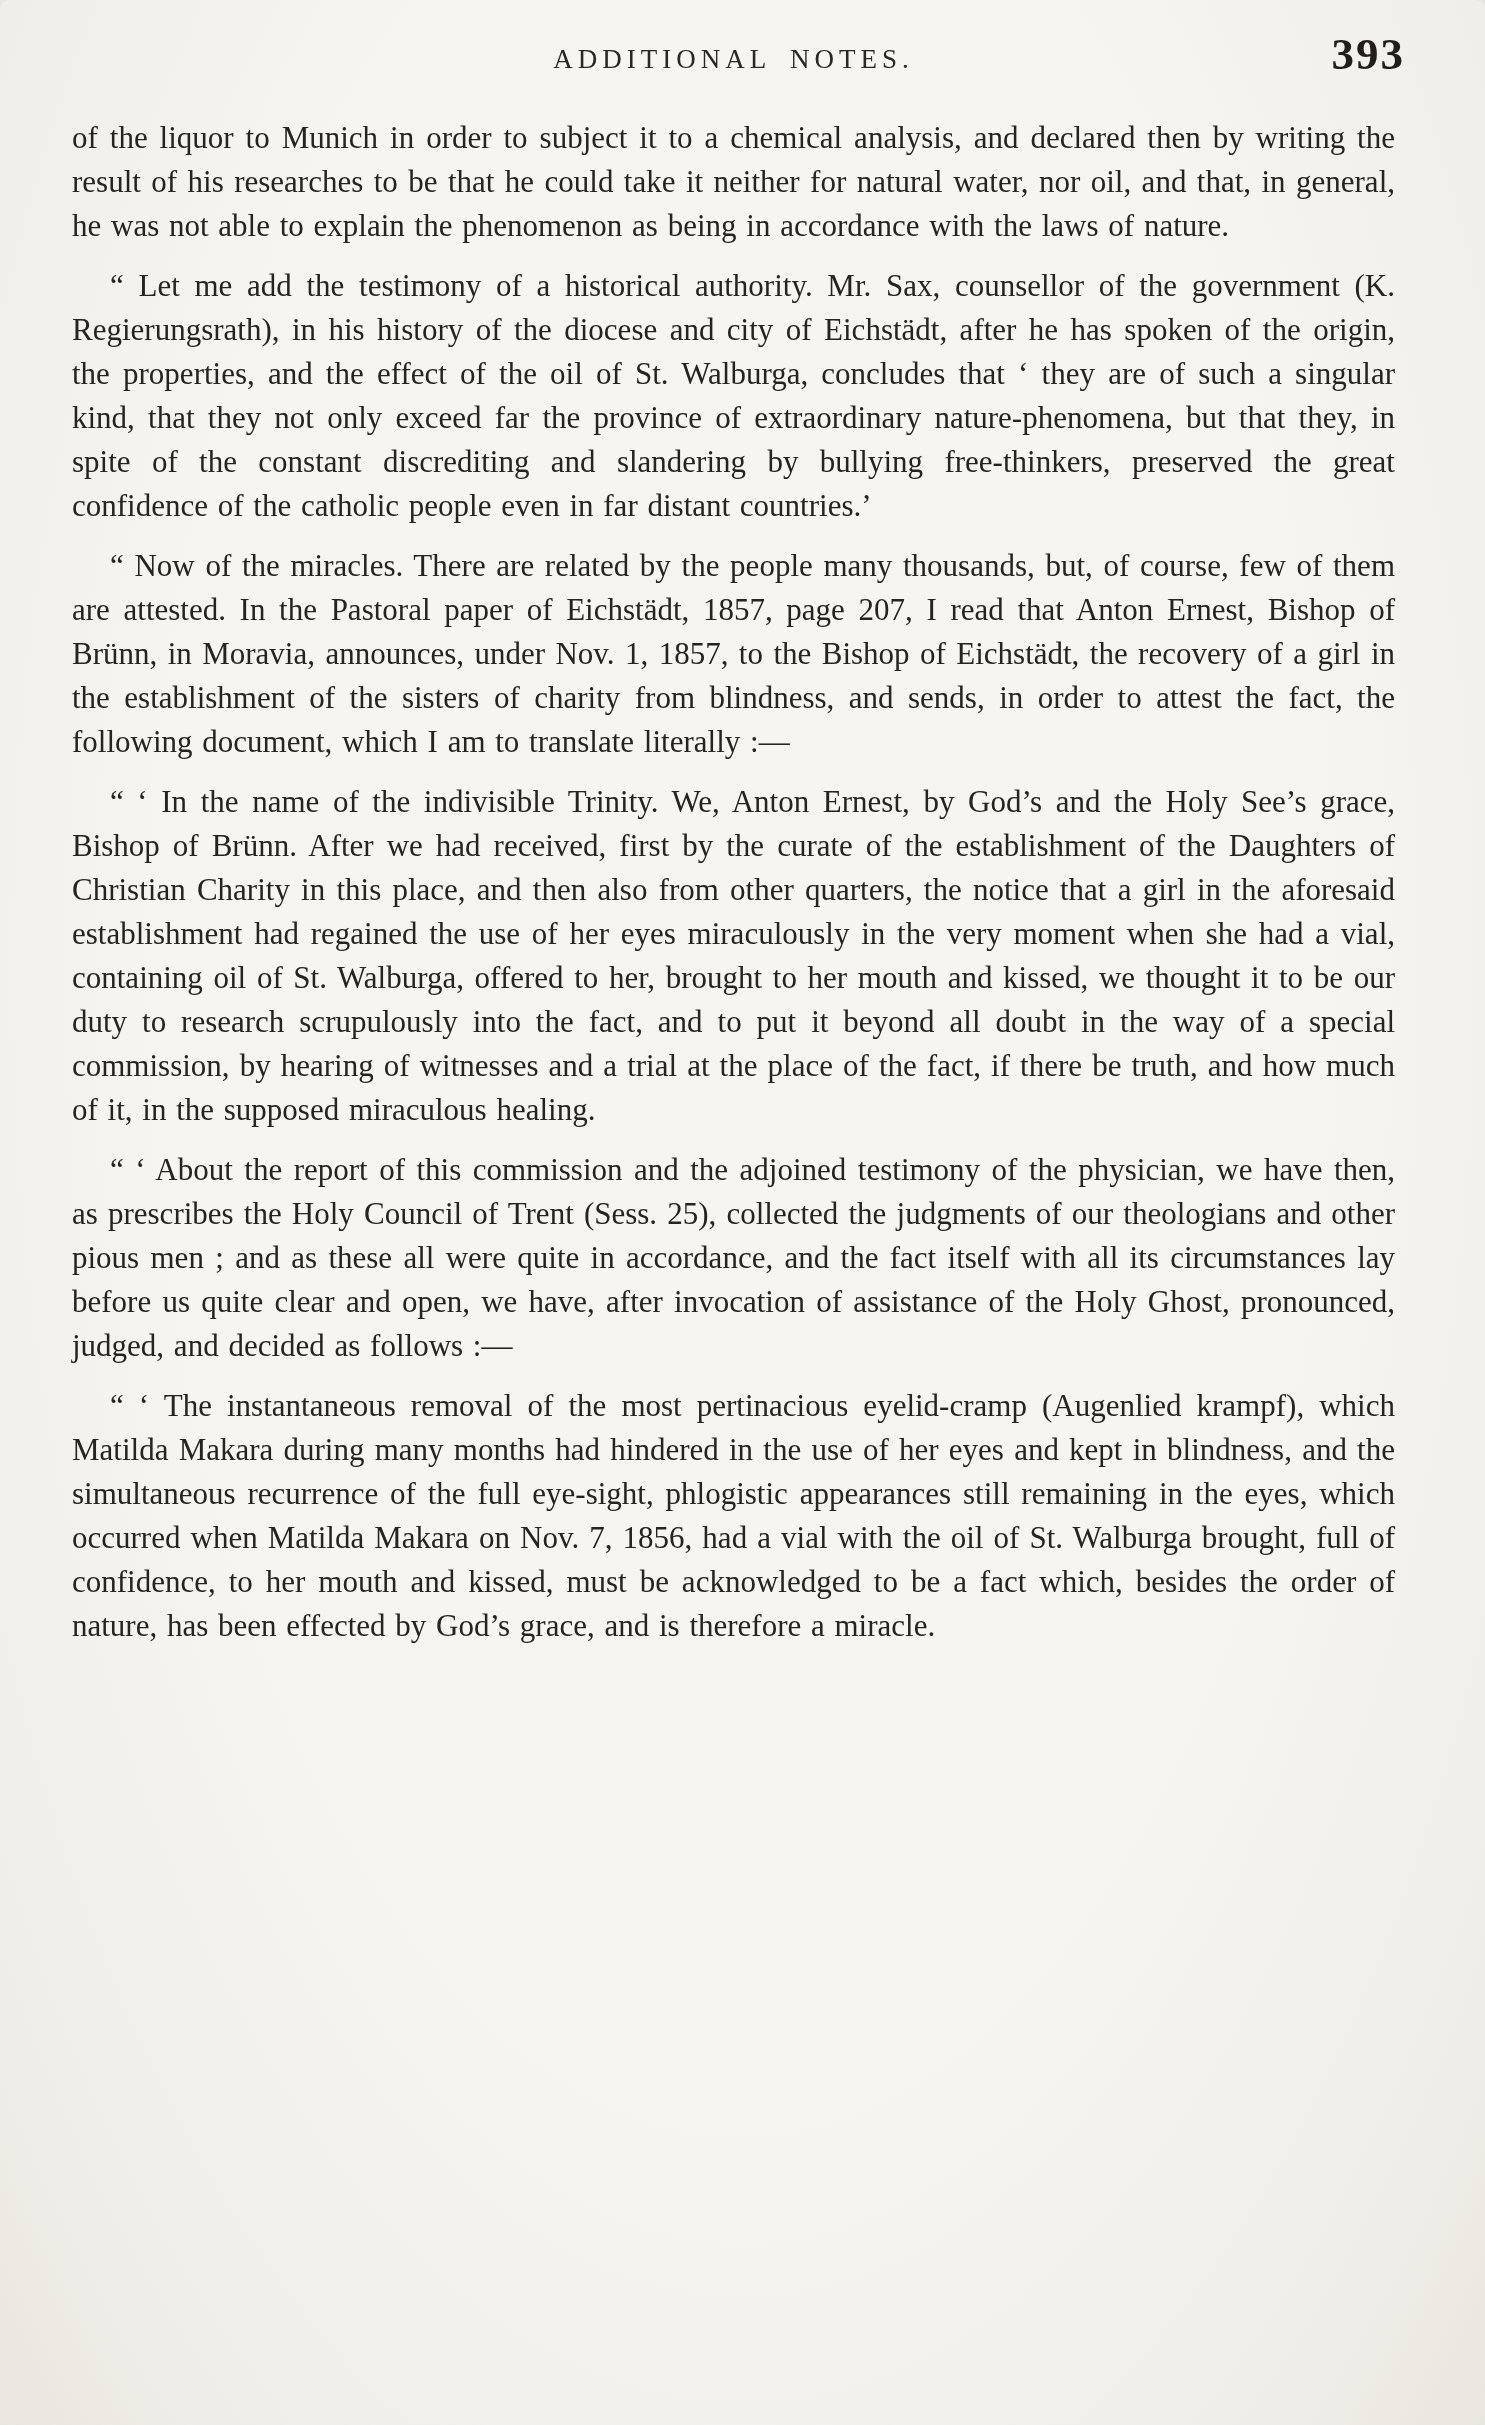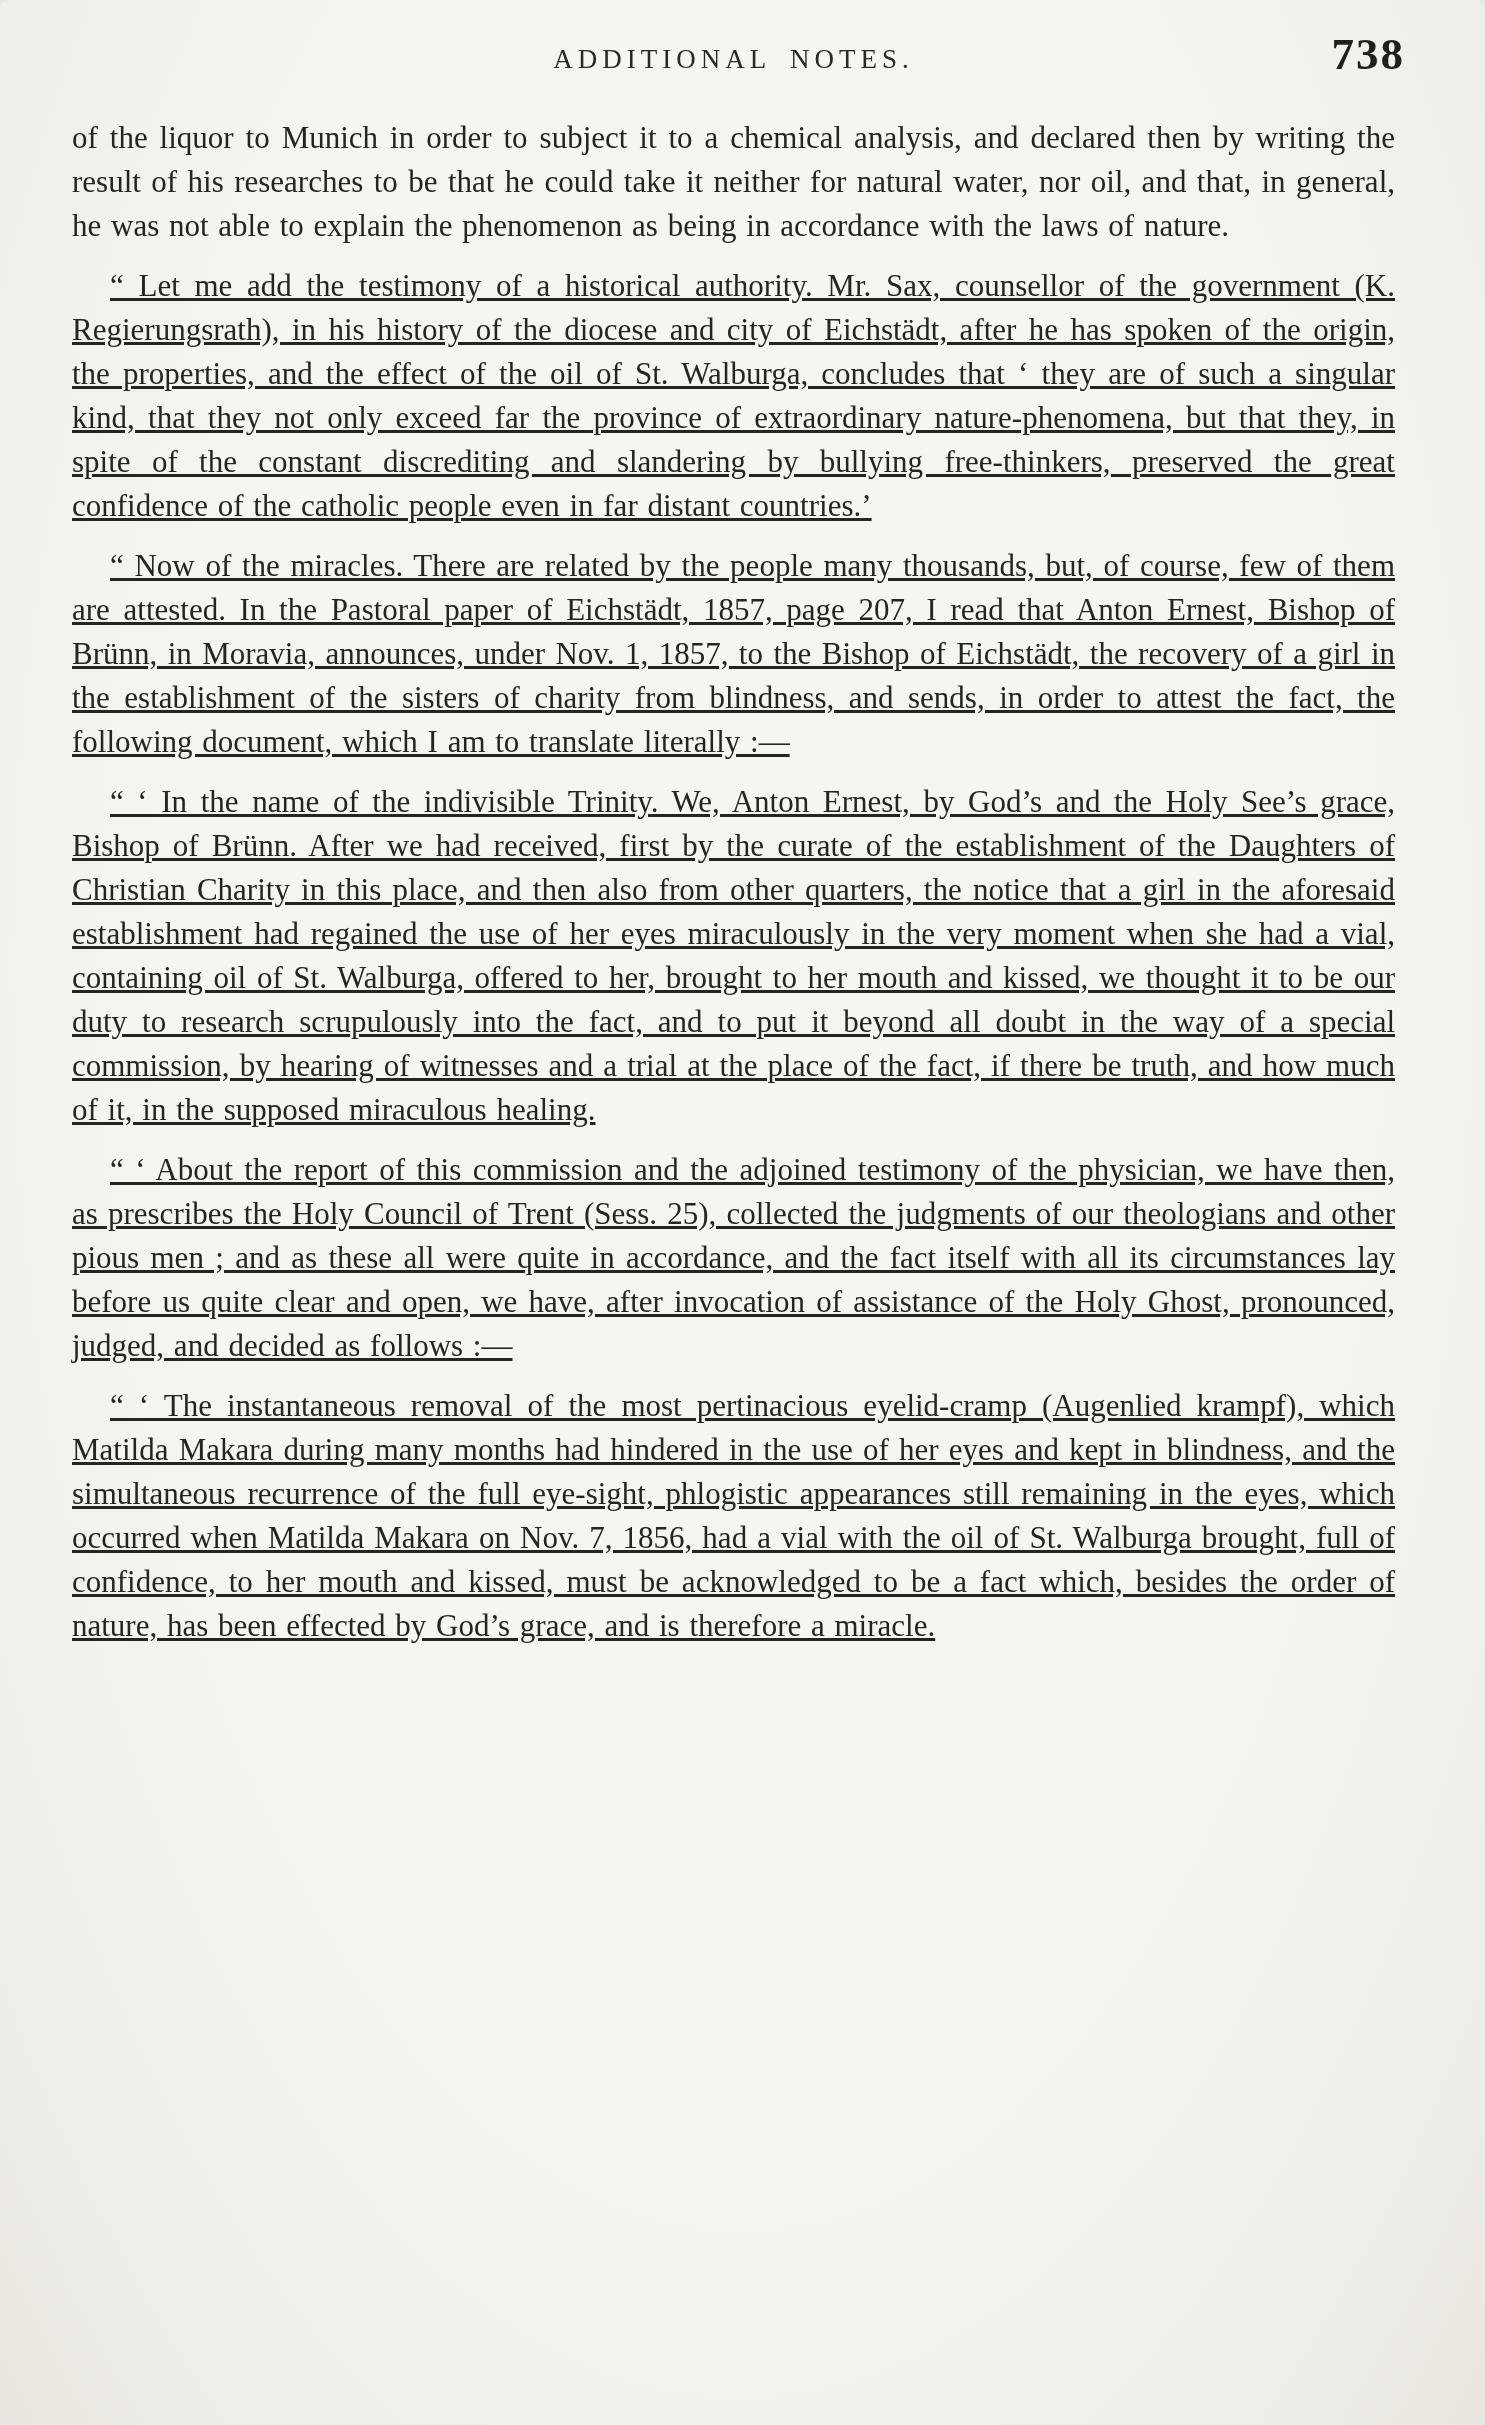--- a/index.html
+++ b/index.html
@@ -49,31 +49,30 @@
     font-size: 31px;
     line-height: 44px;
     text-align: justify;
     word-spacing: 2px;
   }
   .para {
     margin: 16px;
   }
   .para.indent {
     text-indent: 38px;
-    text-decoration: underline;
   }
 </style>
 </head>
 <body>
 
 <div class="page">
 
   <header class="running-head">
     <span class="head-title">ADDITIONAL NOTES.</span>
-    <span class="page-number">738</span>
+    <span class="page-number">393</span>
   </header>
 
   <main class="body-text">
     <p class="para">of the liquor to Munich in order to subject it to a chemical analysis, and declared then by writing the result of his researches to be that he could take it neither for natural water, nor oil, and that, in general, he was not able to explain the phenomenon as being in accordance with the laws of nature.</p>
     <p class="para indent">“ Let me add the testimony of a historical authority.  Mr. Sax, counsellor of the government (K. Regierungsrath), in his history of the diocese and city of Eichstädt, after he has spoken of the origin, the properties, and the effect of the oil of St. Walburga, concludes that ‘ they are of such a singular kind, that they not only exceed far the province of extraordinary nature-phenomena, but that they, in spite of the constant discrediting and slandering by bullying free-thinkers, preserved the great confidence of the catholic people even in far distant countries.’</p>
     <p class="para indent">“ Now of the miracles.  There are related by the people many thousands, but, of course, few of them are attested.  In the Pastoral paper of Eichstädt, 1857, page 207, I read that Anton Ernest, Bishop of Brünn, in Moravia, announces, under Nov. 1, 1857, to the Bishop of Eichstädt, the recovery of a girl in the establishment of the sisters of charity from blindness, and sends, in order to attest the fact, the following document, which I am to translate literally :—</p>
     <p class="para indent">“ ‘ In the name of the indivisible Trinity.  We, Anton Ernest, by God’s and the Holy See’s grace, Bishop of Brünn.  After we had received, first by the curate of the establishment of the Daughters of Christian Charity in this place, and then also from other quarters, the notice that a girl in the aforesaid establishment had regained the use of her eyes miraculously in the very moment when she had a vial, containing oil of St. Walburga, offered to her, brought to her mouth and kissed, we thought it to be our duty to research scrupulously into the fact, and to put it beyond all doubt in the way of a special commission, by hearing of witnesses and a trial at the place of the fact, if there be truth, and how much of it, in the supposed miraculous healing.</p>
     <p class="para indent">“ ‘ About the report of this commission and the adjoined testimony of the physician, we have then, as prescribes the Holy Council of Trent (Sess. 25), collected the judgments of our theologians and other pious men ; and as these all were quite in accordance, and the fact itself with all its circumstances lay before us quite clear and open, we have, after invocation of assistance of the Holy Ghost, pronounced, judged, and decided as follows :—</p>
     <p class="para indent">“ ‘ The instantaneous removal of the most pertinacious eyelid-cramp (Augenlied krampf), which Matilda Makara during many months had hindered in the use of her eyes and kept in blindness, and the simultaneous recurrence of the full eye-sight, phlogistic appearances still remaining in the eyes, which occurred when Matilda Makara on Nov. 7, 1856, had a vial with the oil of St. Walburga brought, full of confidence, to her mouth and kissed, must be acknowledged to be a fact which, besides the order of nature, has been effected by God’s grace, and is therefore a miracle.</p>
   </main>

